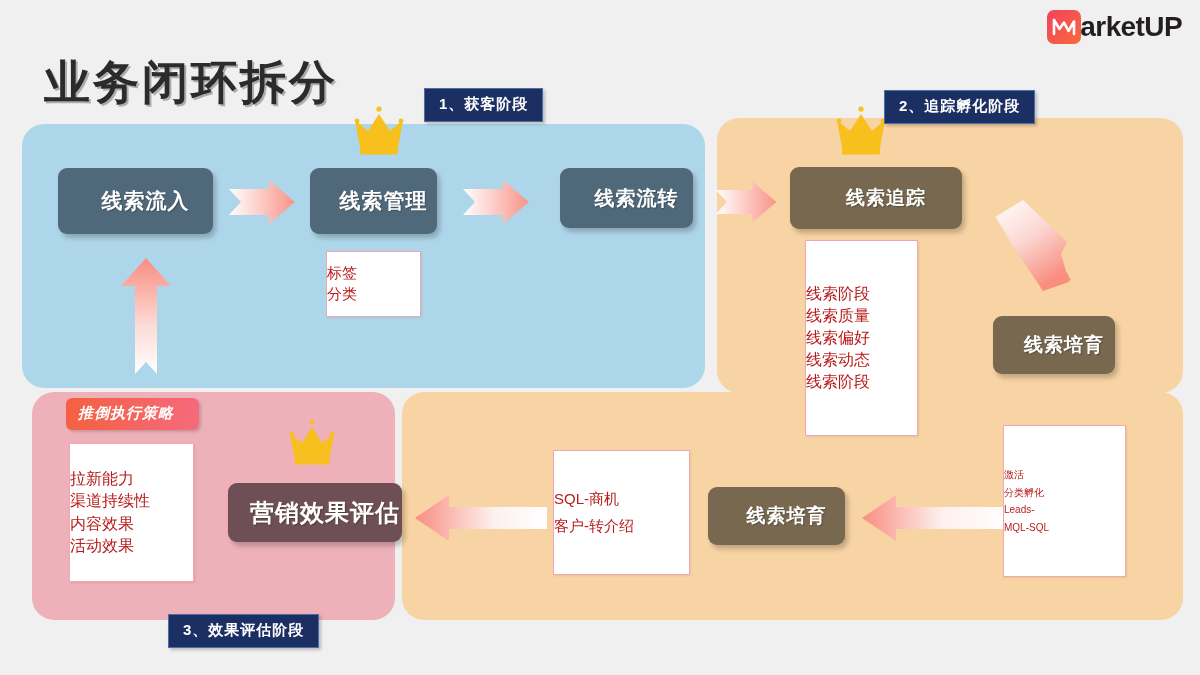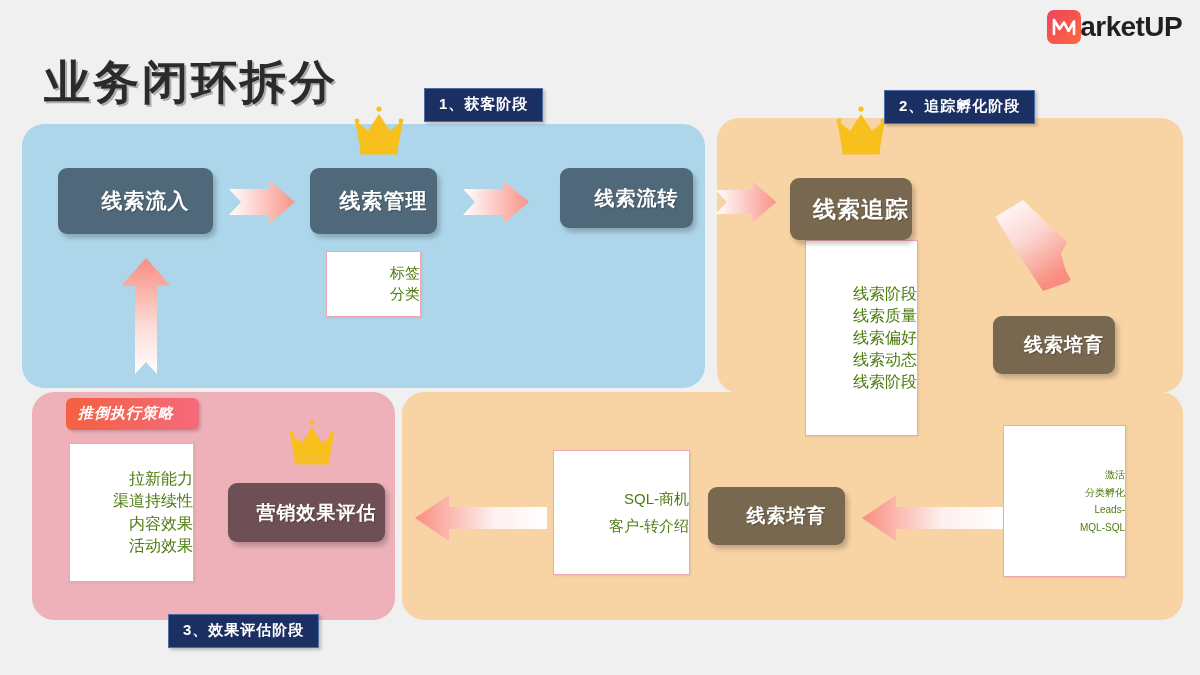--- a/index.html
+++ b/index.html
@@ -87,33 +87,33 @@
     z-index: 20;
     padding-left: 20px;
   }
   .pbox.slate { background: #50697a; }
   .pbox.brown { background: #77684f; }
   .pbox.mauve { background: #6e4f56; }
 
   #box-inflow   { left: 58px;  top: 168px; width: 155px; height: 66px; font-size: 21px; }
   #box-manage   { left: 310px; top: 168px; width: 127px; height: 66px; font-size: 21px; }
   #box-flow     { left: 560px; top: 168px; width: 133px; height: 60px; font-size: 20px; text-align: right; }
-  #box-track    { left: 790px; top: 178px; width: 122px; height: 62px; font-size: 23px; }
+  #box-track    { left: 790px; top: 167px; width: 172px; height: 62px; font-size: 19px; }
   #box-nurture1 { left: 993px; top: 316px; width: 122px; height: 58px; font-size: 19px; }
   #box-nurture2 { left: 708px; top: 487px; width: 137px; height: 58px; font-size: 19px; }
-  #box-mktres   { left: 228px; top: 483px; width: 157px; height: 59px; font-size: 19px; }
+  #box-mktres   { left: 228px; top: 483px; width: 174px; height: 59px; font-size: 24px; text-align: right; }
 
   
   .wcard {
     position: absolute;
     background: #ffffff;
     border: 1.6px solid #f0a8b0;
     display: flex; flex-direction: column;
-    align-items: flex-end; justify-content: center;
-    color: #4d7c0f;
+    align-items: flex-start; justify-content: center;
+    color: #b91c1c;
     z-index: 18;
     box-shadow: 1px 1px 2px rgba(0,0,0,0.08);
   }
   .wcard .line { line-height: 1.38; white-space: nowrap; }
 
   #card-tag     { left: 326px; top: 251px; width: 95px;  height: 66px;  font-size: 15px; }
   #card-leadinf { left: 805px; top: 240px; width: 113px; height: 196px; font-size: 16px; }
   #card-strategy{ left: 69px;  top: 443px; width: 125px; height: 139px; font-size: 16px; }
   #card-sql     { left: 553px; top: 450px; width: 137px; height: 125px; font-size: 15px; }
   #card-activate{ left: 1003px;top: 425px; width: 123px; height: 152px; font-size: 10px; }

